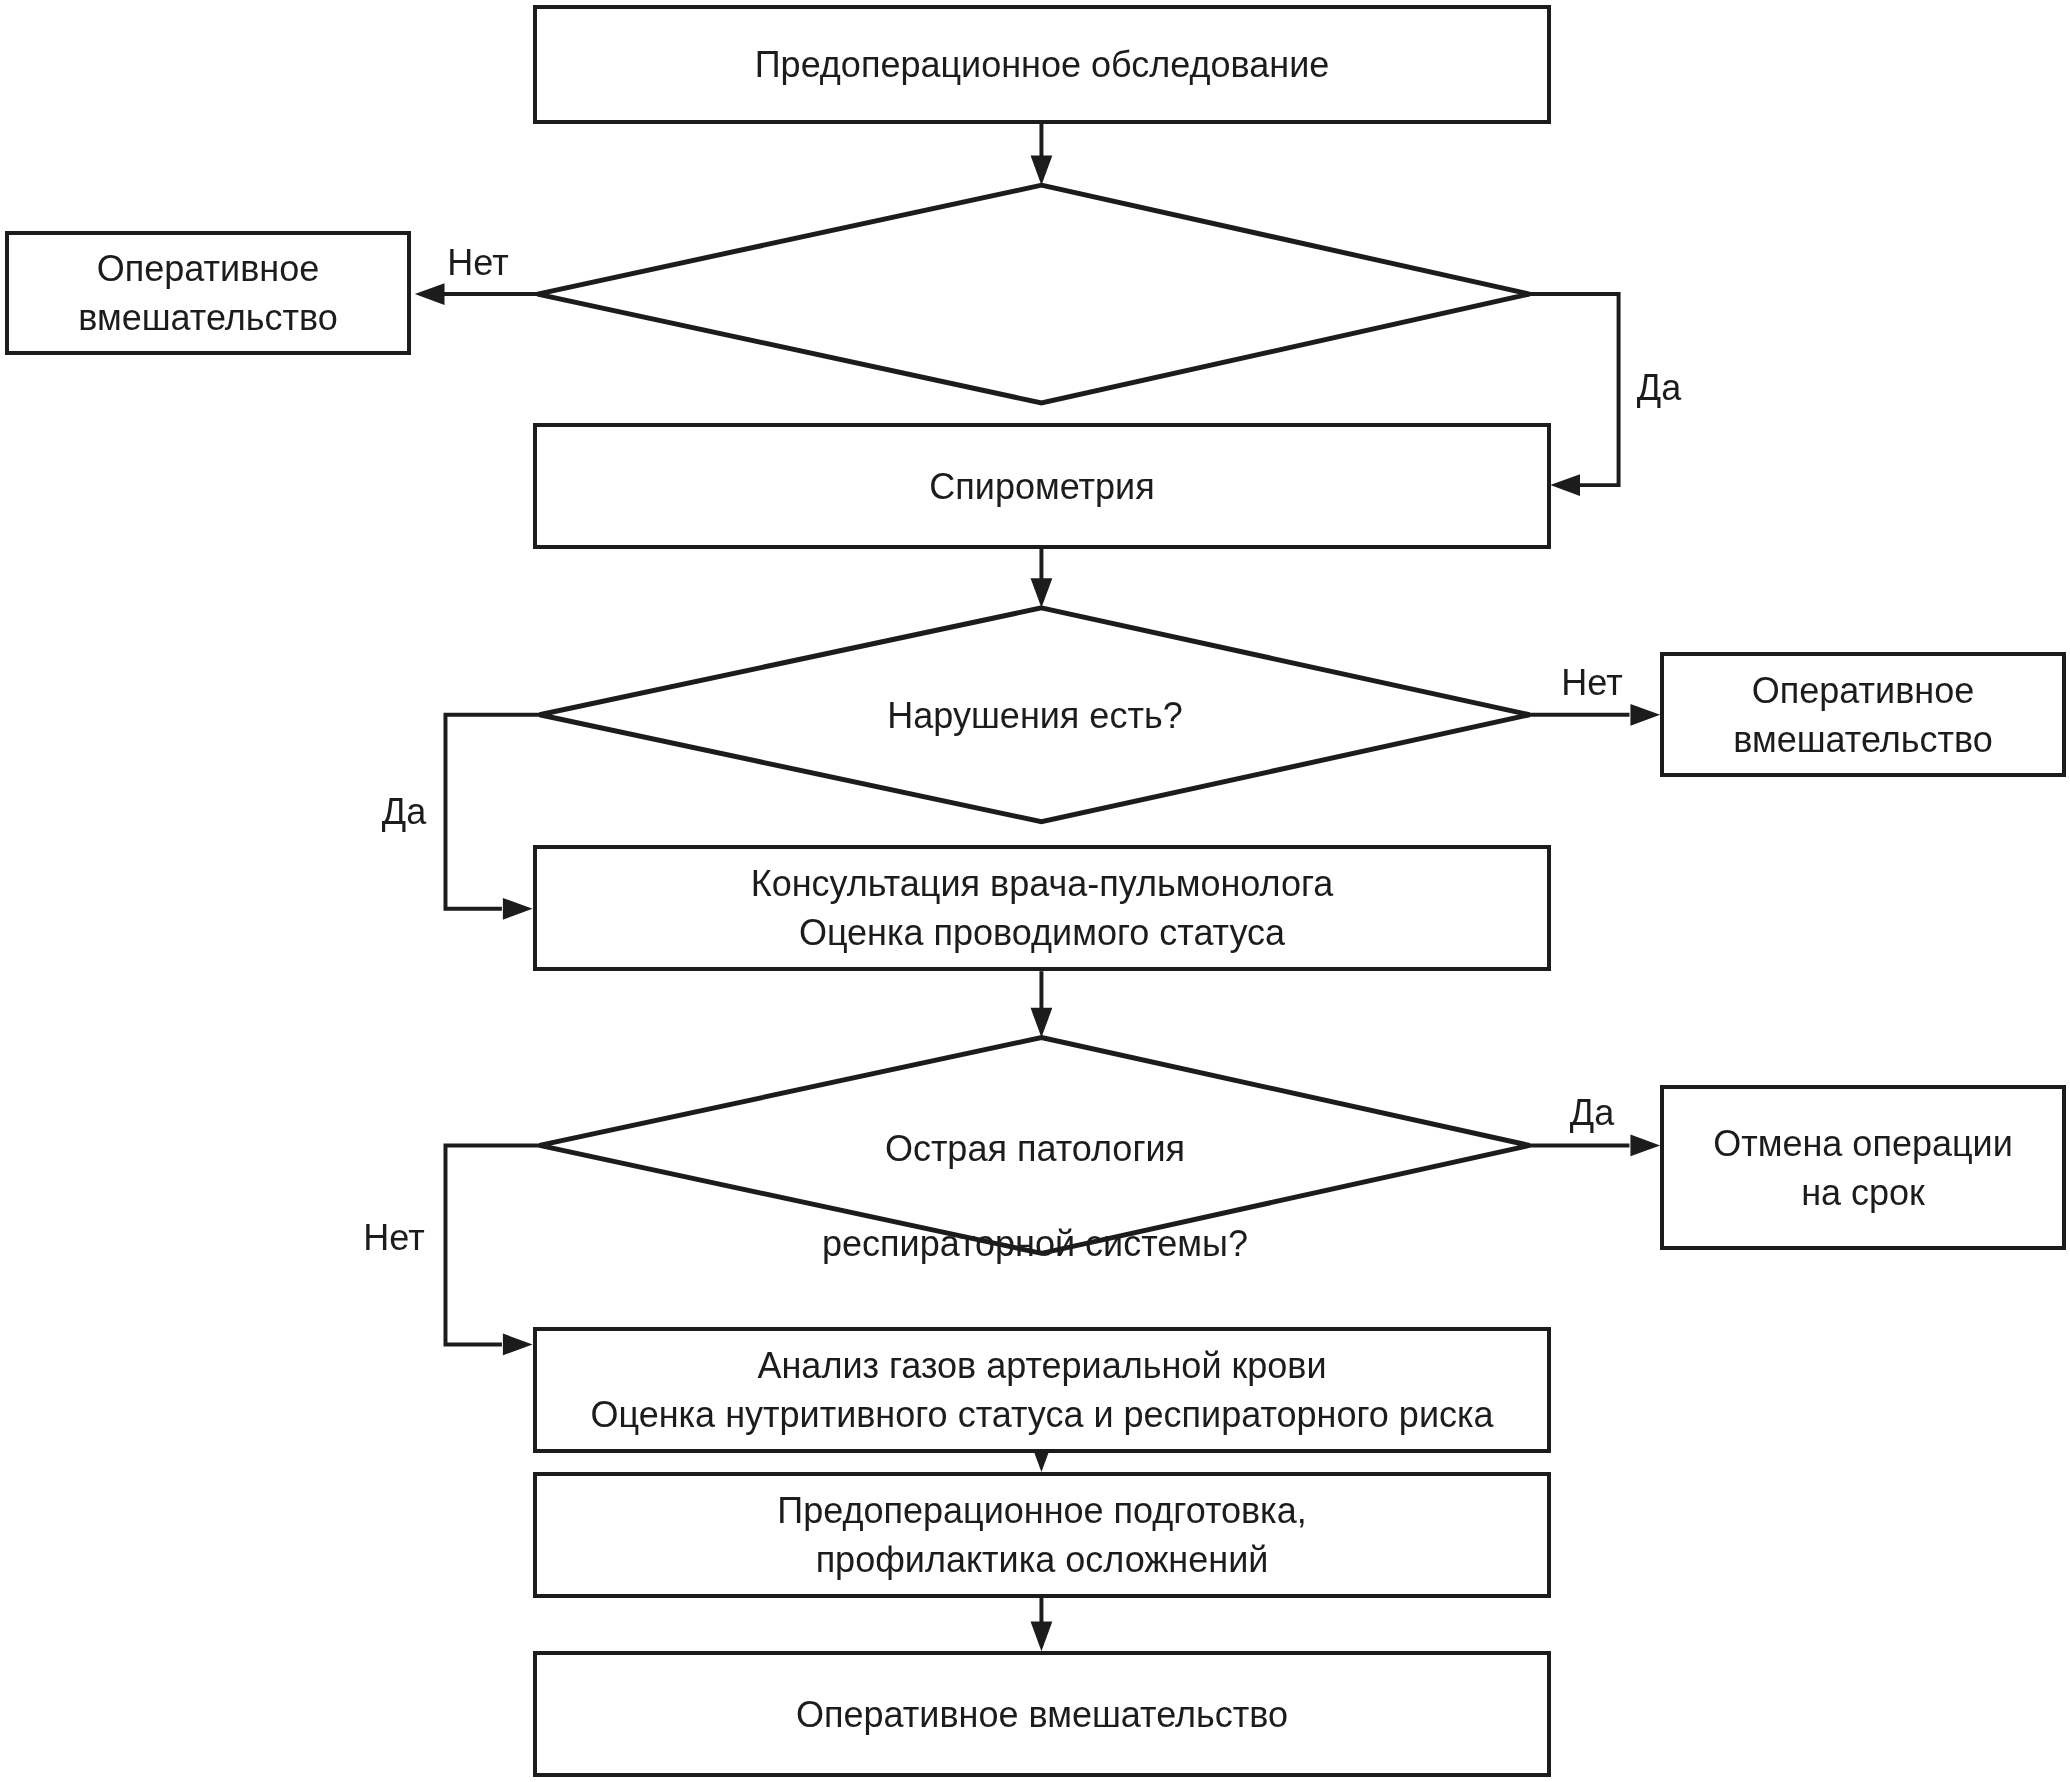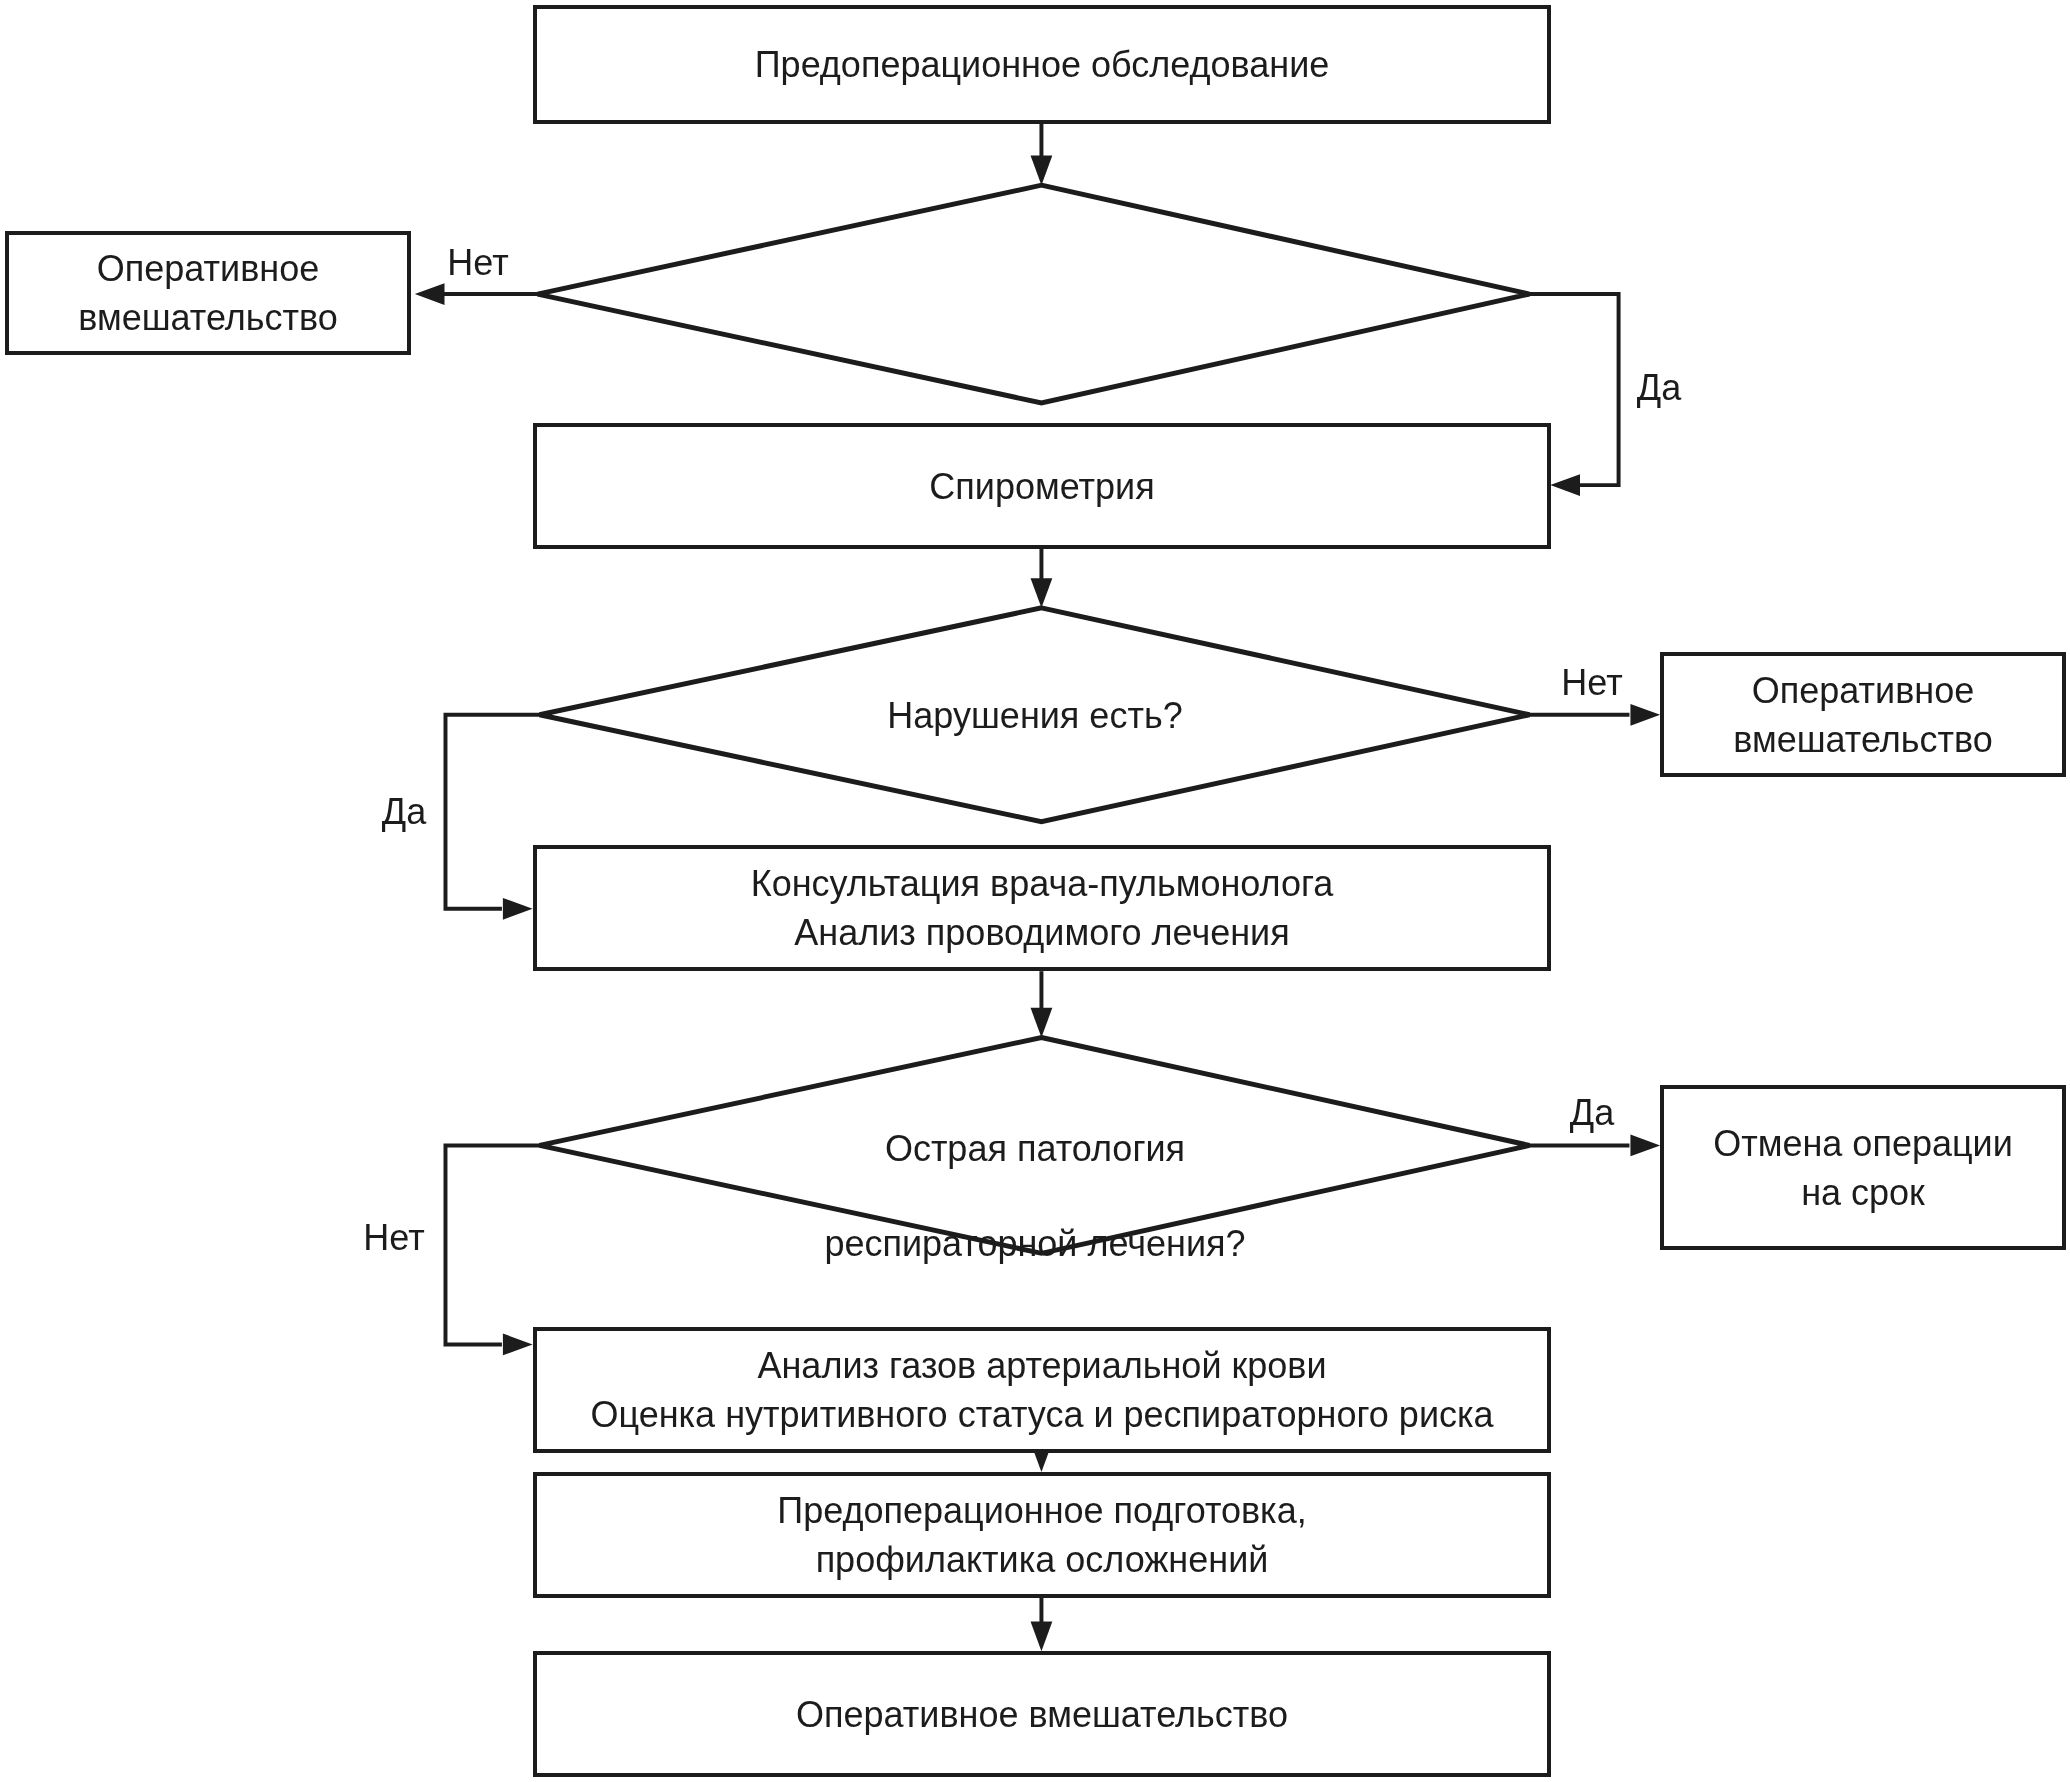--- a/index.html
+++ b/index.html
@@ -127,21 +127,21 @@
     <div>Спирометрия</div>
   </div>
 
   <div class="box" style="left:1660px;top:652px;width:406px;height:125px;">
     <div>Оперативное</div>
     <div>вмешательство</div>
   </div>
 
   <div class="box" style="left:533px;top:845px;width:1018px;height:126px;">
     <div>Консультация врача-пульмонолога</div>
-    <div>Анализ проводимого лечения</div>
+    <div>Оценка проводимого статуса</div>
   </div>
 
   <div class="box" style="left:1660px;top:1057px;width:406px;height:165px;margin-top:28px;">
     <div>Отмена операции</div>
     <div>на срок</div>
   </div>
 
   <div class="box" style="left:533px;top:1281px;width:1018px;height:126px;margin-top:46px;">
     <div>Анализ газов артериальной крови</div>
     <div>Оценка нутритивного статуса и респираторного риска</div>
@@ -156,21 +156,21 @@
     <div>Оперативное вмешательство</div>
   </div>
 
 
   <div class="dtext" style="left:540px;top:608px;width:990px;height:214px;">
     <div>Нарушения есть?</div>
   </div>
 
   <div class="dtext" style="left:540px;top:1088px;width:990px;height:216px;gap:46px;">
     <div>Острая патология</div>
-    <div>респираторной лечения?</div>
+    <div>респираторной системы?</div>
   </div>
 
   <div class="elabel" style="left:478px;top:263px;">Нет</div>
   <div class="elabel" style="left:1659px;top:388px;">Да</div>
   <div class="elabel" style="left:1592px;top:683px;">Нет</div>
   <div class="elabel" style="left:404px;top:812px;">Да</div>
   <div class="elabel" style="left:1592px;top:1113px;">Да</div>
   <div class="elabel" style="left:394px;top:1238px;">Нет</div>
 
 </div>

